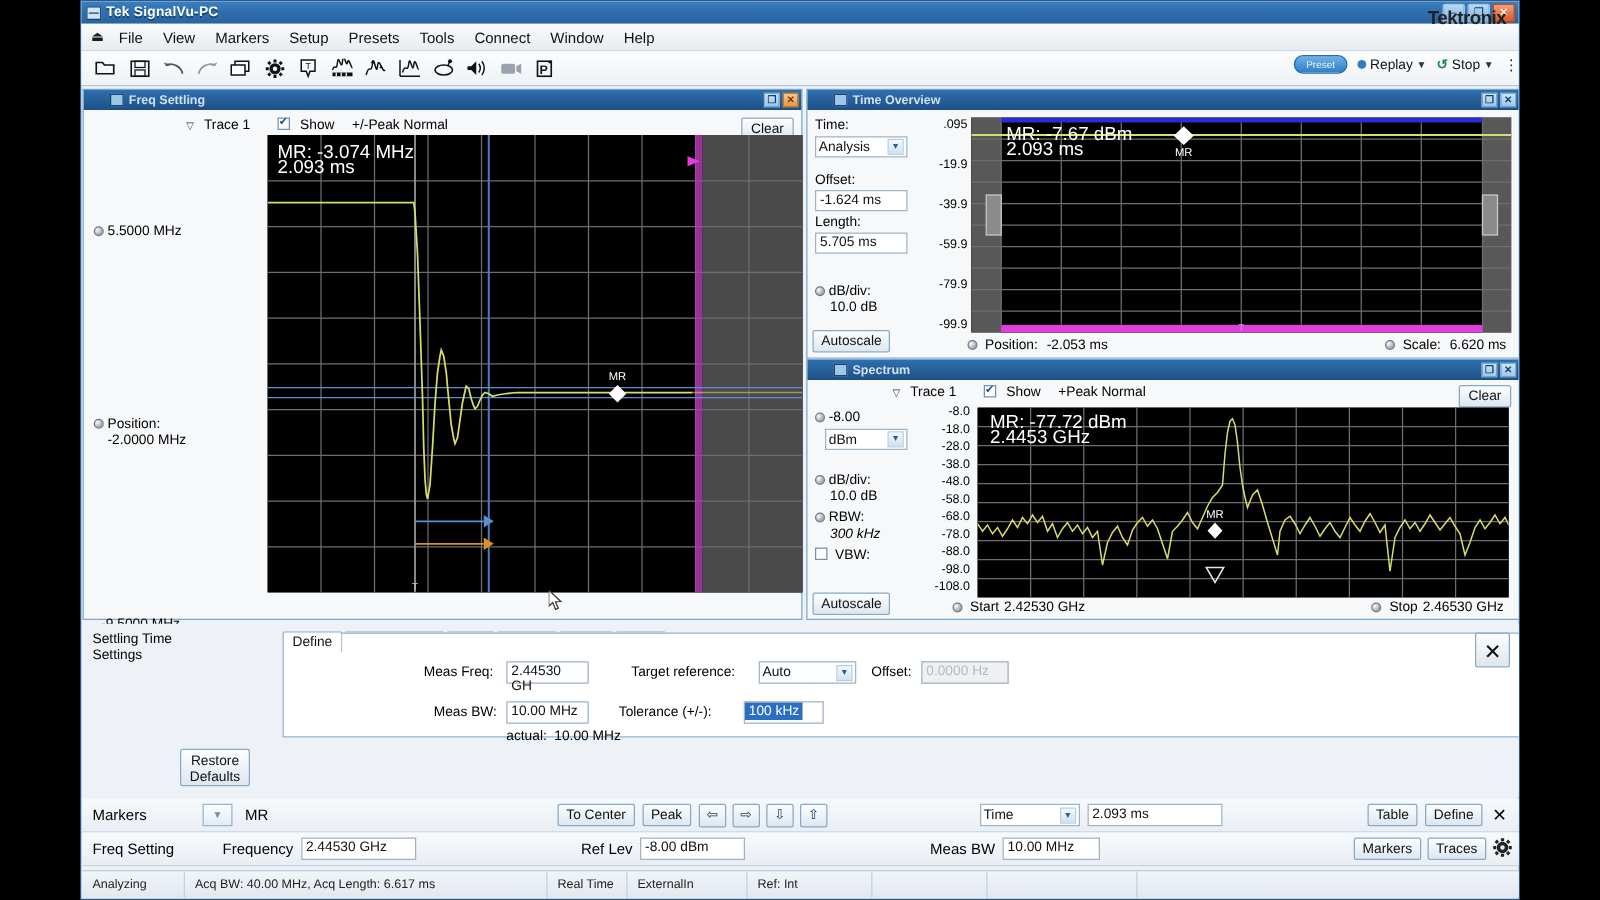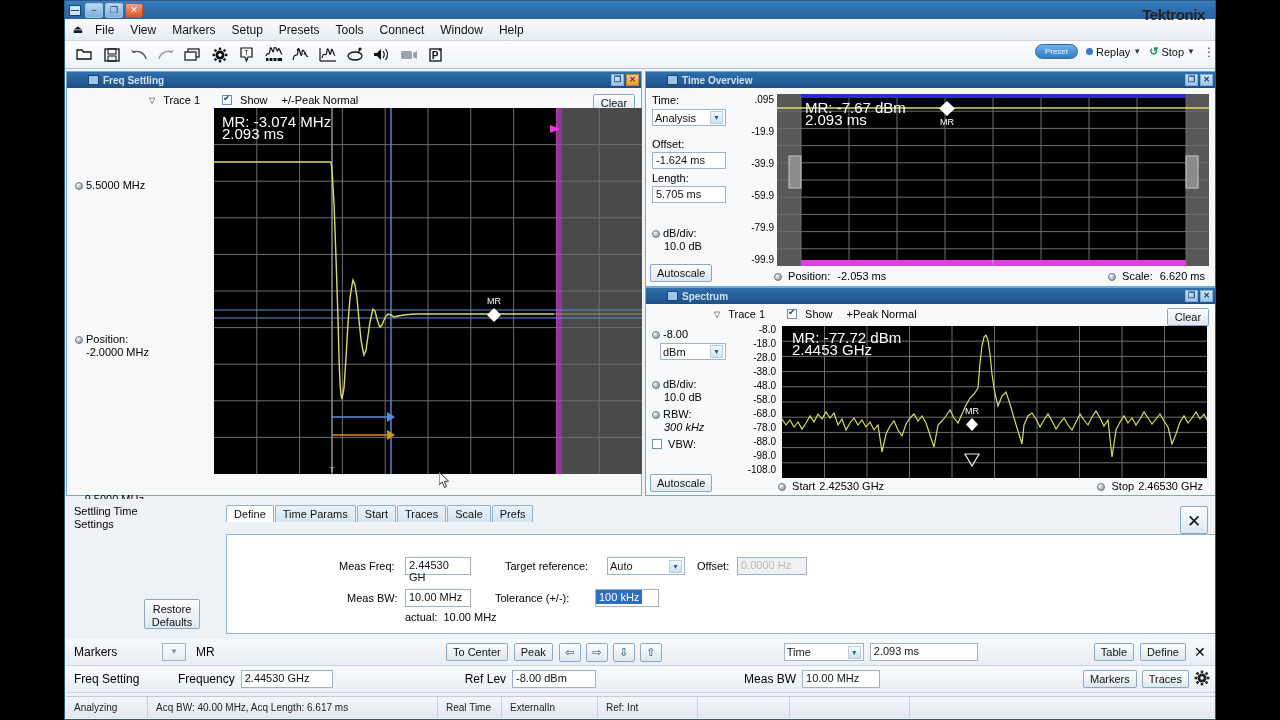--- a/index.html
+++ b/index.html
@@ -95,20 +95,21 @@
   .sellabel{font-size:11px;}
   .cursor { position:absolute; width:12px; height:18px; }
 </style>
 </head>
 <body>
 
 <div id="app">
 
   <div class="titlebar">
     <div class="ticon"></div>
+    <div class="ttext">Tek SignalVu-PC</div>
     <div class="winbtns">
       <div class="winbtn">–</div>
       <div class="winbtn">❐</div>
       <div class="winbtn close">✕</div>
     </div>
   </div>
 
   <div class="menubar">
     <div class="ejecticon">⏏</div>
     <div class="menuitem">File</div>
@@ -535,21 +536,21 @@
                  L358,93 L362,86 L366,92 L370,98 L374,93 L378,88 L382,95 L386,101 L390,118
                  L394,108 L398,96 L402,90 L406,97 L410,92 L414,86 L418,93 L422,88 L425,94" fill="none" stroke="#d8dd6a" stroke-width="1.2"></path>
         <polygon points="190,92 196,98.5 190,105 184,98.5" fill="#ffffff"></polygon>
         <text x="190" y="88" font-size="9" fill="#fff" text-anchor="middle" font-family="Liberation Sans">MR</text>
         <polygon points="183,128 197,128 190,140" fill="none" stroke="#e6e6e6" stroke-width="1.2"></polygon>
       </svg>
       <div class="glabel" style="left:10px;top:6px;line-height:12px;">MR: -77.72 dBm
 2.4453 GHz</div>
     </div>
 
-    <div style="position:absolute;left:132px;top:192px;font-size:11px;">
+    <div style="position:absolute;left:116px;top:192px;font-size:11px;">
       <span class="knob"></span>
       <span>Start</span><span style="margin-left:4px;">2.42530 GHz</span>
     </div>
     <div style="position:absolute;right:12px;top:192px;font-size:11px;">
       <span class="knob"></span>
       <span>Stop</span><span style="margin-left:4px;">2.46530 GHz</span>
     </div>
   </div>
 
   <div class="settings">
@@ -560,21 +561,21 @@
 
     <div class="tabs" style="position:absolute;left:160px;top:6px;">
       <div class="tab active">Define</div>
       <div class="tab">Time Params</div>
       <div class="tab">Start</div>
       <div class="tab">Traces</div>
       <div class="tab">Scale</div>
       <div class="tab">Prefs</div>
     </div>
 
-    <div class="tabbody" style="position:absolute;left:160px;top:36px;width:998px;height:100px;">
+    <div class="tabbody" style="position:absolute;left:160px;top:8px;width:998px;height:84px;">
       <div style="position:absolute;left:112px;top:25px;font-size:11px;">Meas Freq:</div>
       <div class="field" style="position:absolute;left:178px;top:22px;width:66px;height:18px;">2.44530 GH</div>
 
       <div style="position:absolute;left:278px;top:25px;font-size:11px;">Target reference:</div>
       <div class="sel" style="position:absolute;left:380px;top:22px;width:78px;height:18px;">
         <span>Auto</span>
           <span class="arr">▼</span>
       </div>
       <div style="position:absolute;left:470px;top:25px;font-size:11px;">Offset:</div>
       <div class="field dis" style="position:absolute;left:510px;top:22px;width:70px;height:18px;">0.0000 Hz</div>

